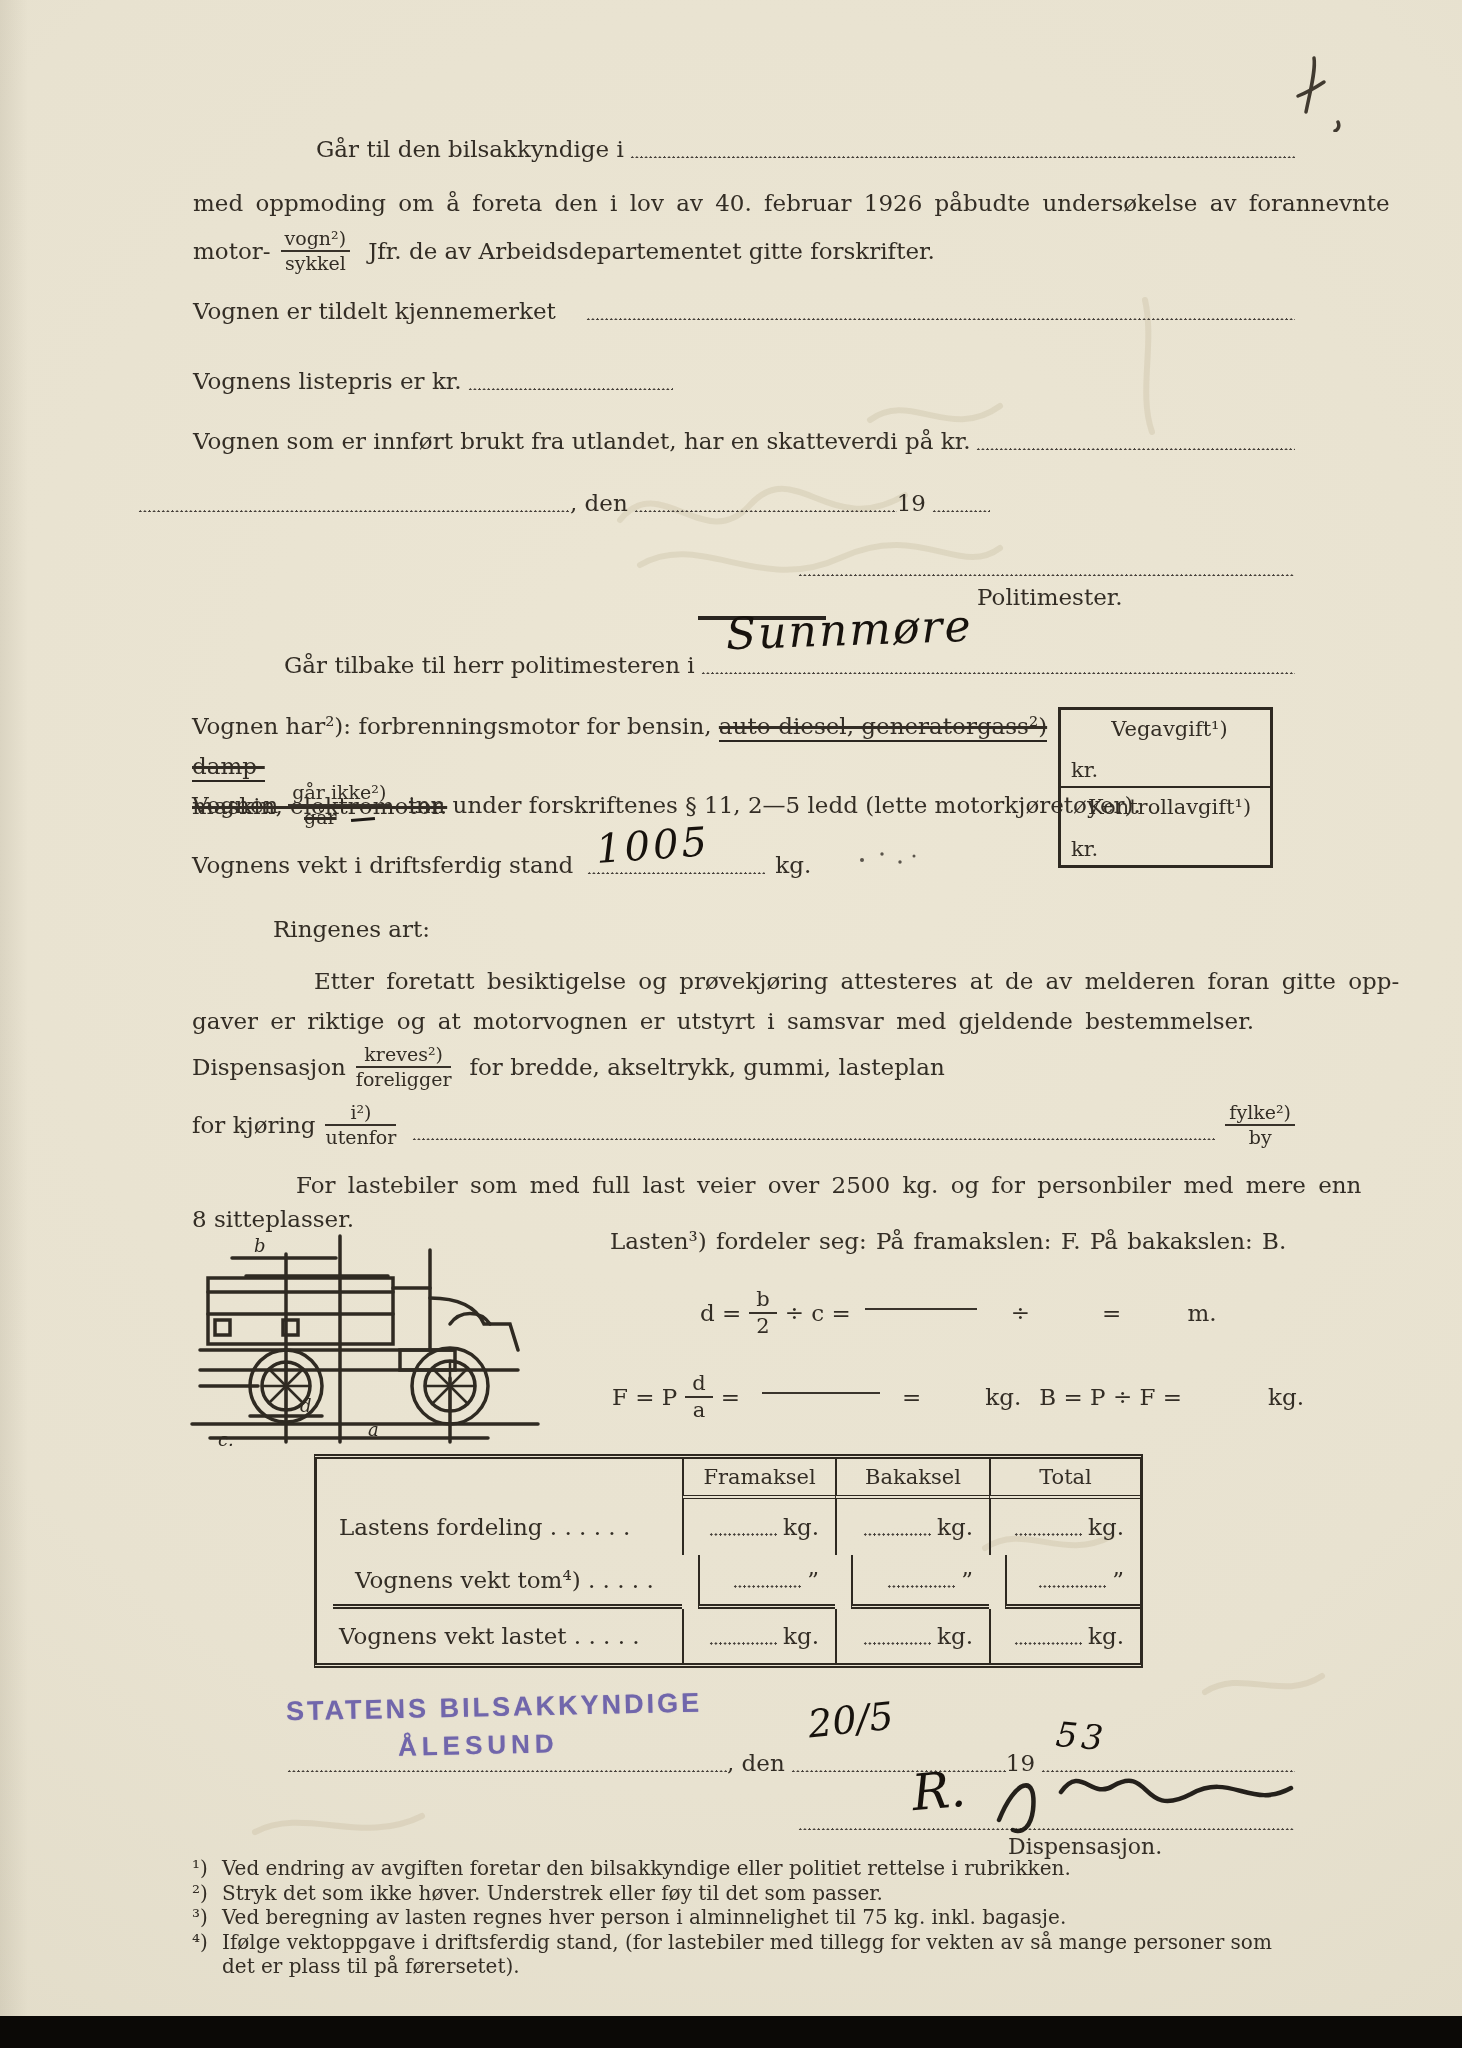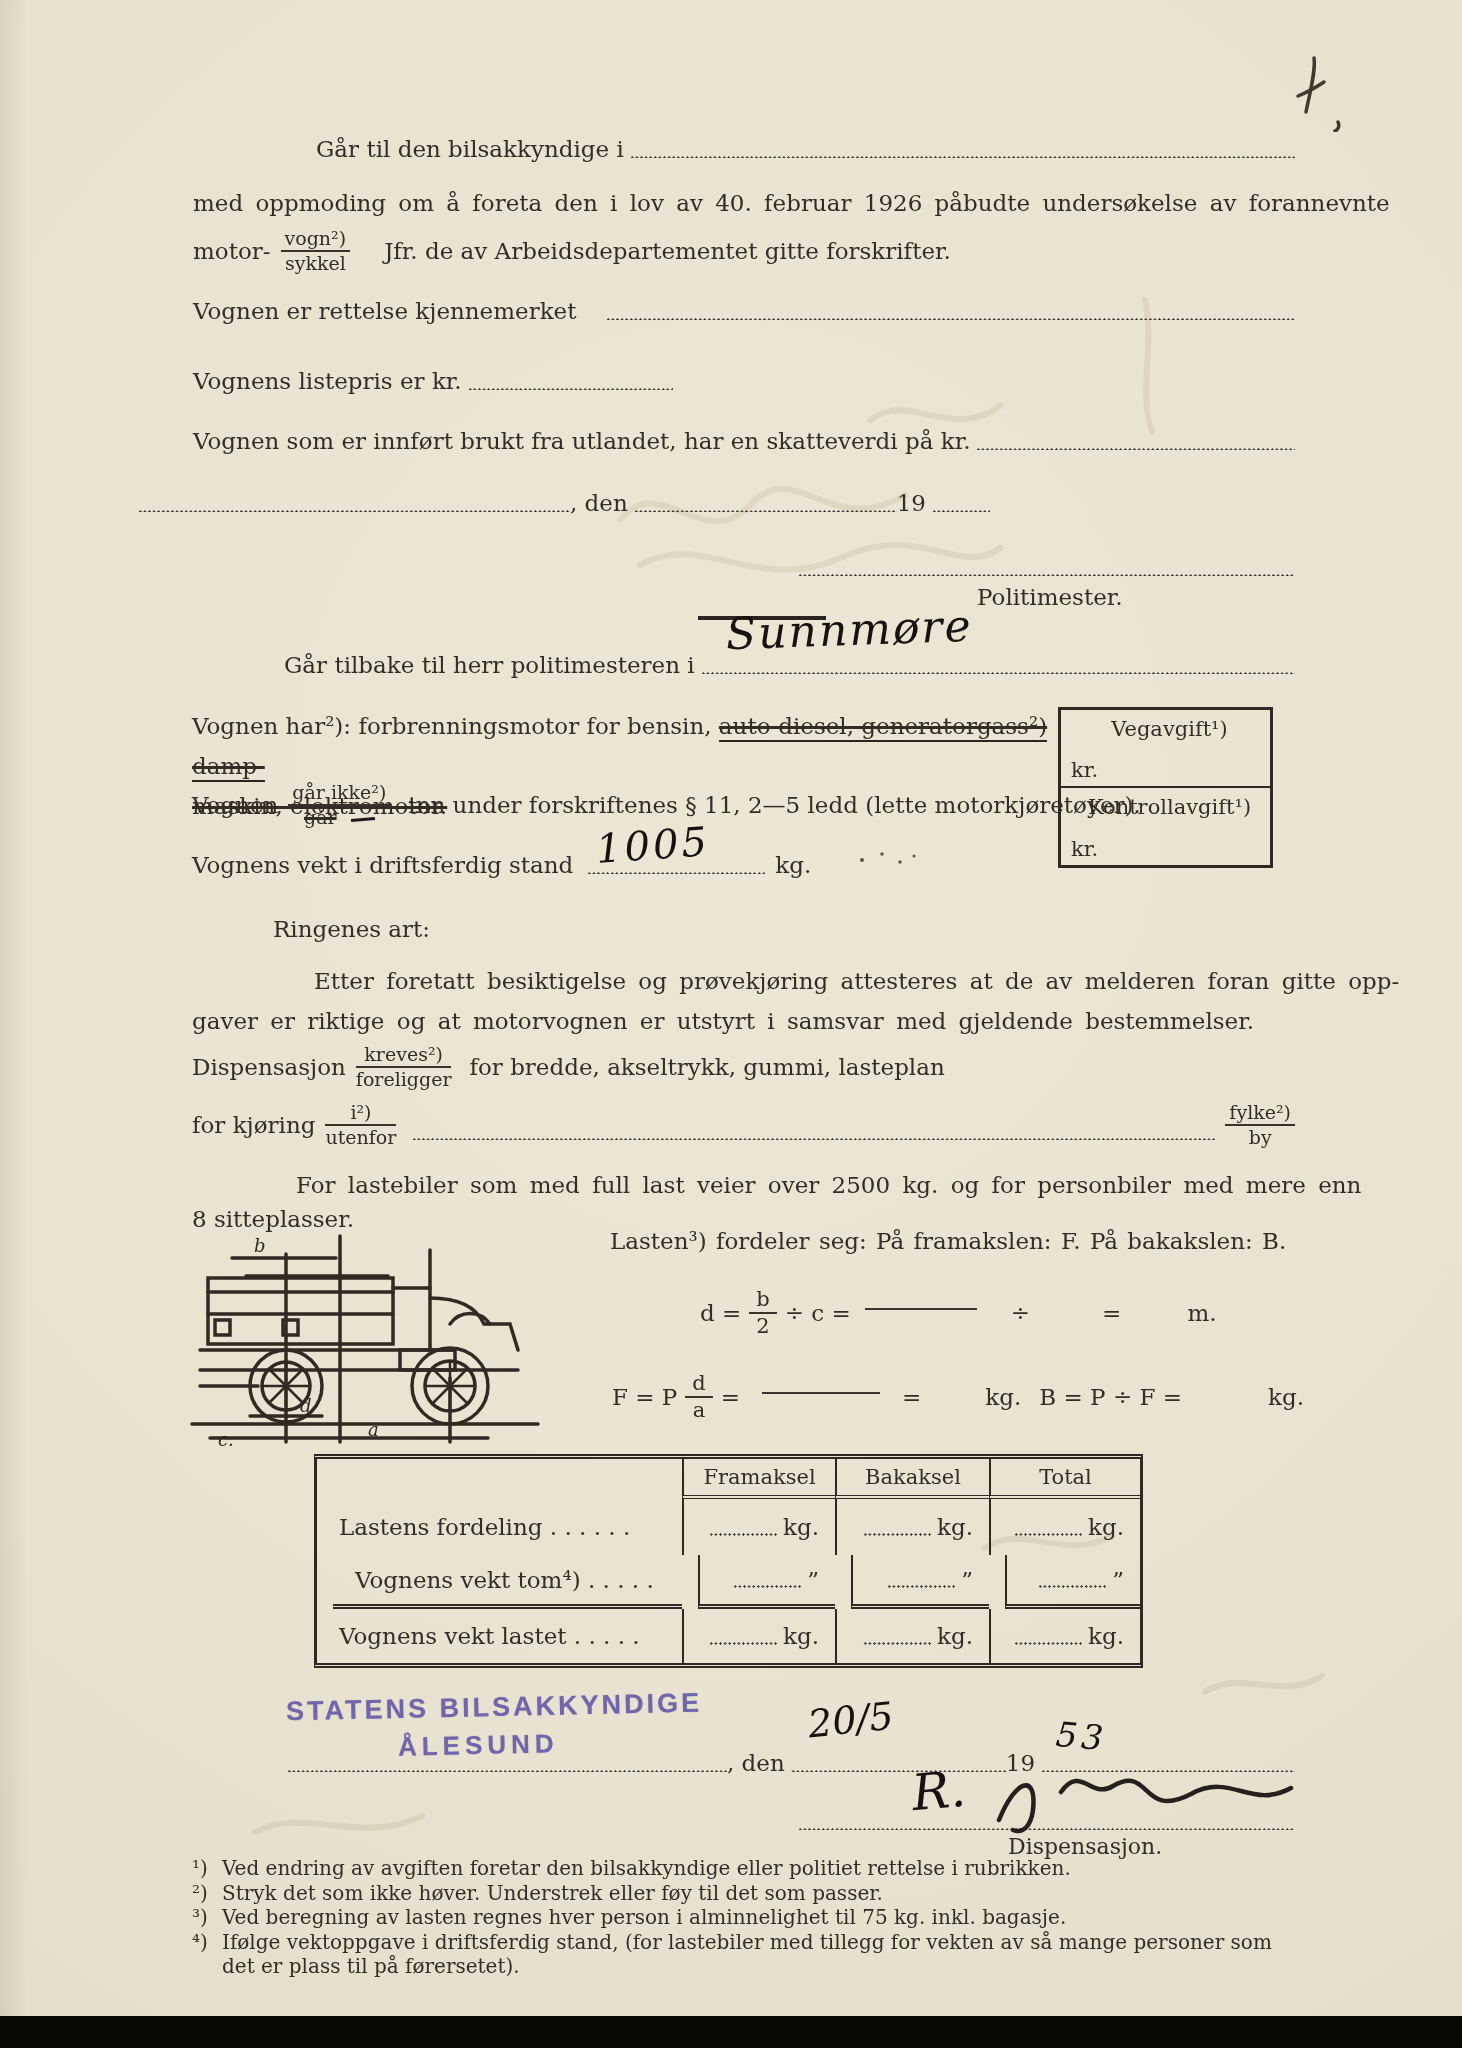--- a/index.html
+++ b/index.html
@@ -97,25 +97,25 @@
   </div>
 
   <div class="abs just" style="left:193px;top:190px;">med oppmoding om å foreta den i lov av 40. februar 1926 påbudte undersøkelse av forannevnte</div>
 
   <div class="row row-mid" style="left:193px;top:228px;">
     <span>motor-</span>
     <span class="frac">
       <span class="ftop">vogn²)</span>
       <span class="fbot">sykkel</span>
     </span>
-    <span style="margin-left:24px;">Jfr. de av Arbeidsdepartementet gitte forskrifter.</span>
+    <span style="margin-left:8px;">Jfr. de av Arbeidsdepartementet gitte forskrifter.</span>
   </div>
 
   <div class="row" style="left:193px;top:298px;width:1102px;">
-    <span>Vognen er rettelse kjennemerket</span>
+    <span>Vognen er tildelt kjennemerket</span>
     <span class="lead" style="margin-left:30px;"></span>
   </div>
 
   <div class="row" style="left:193px;top:368px;">
     <span>Vognens listepris er kr.</span>
     <span class="lead fixed" style="width:205px;"></span>
   </div>
 
   <div class="row" style="left:193px;top:428px;width:1102px;">
     <span>Vognen som er innført brukt fra utlandet, har en skatteverdi på kr.</span>

